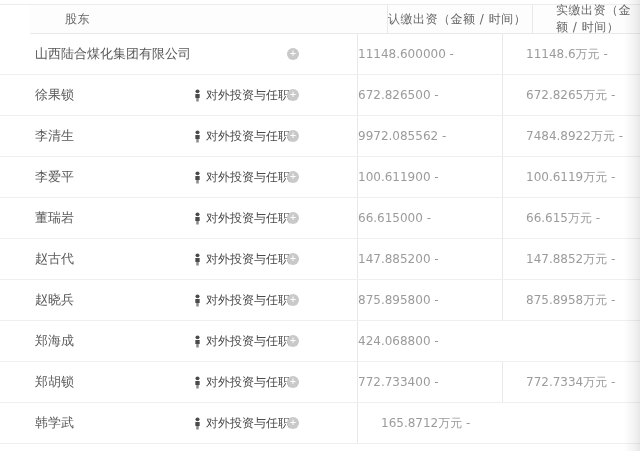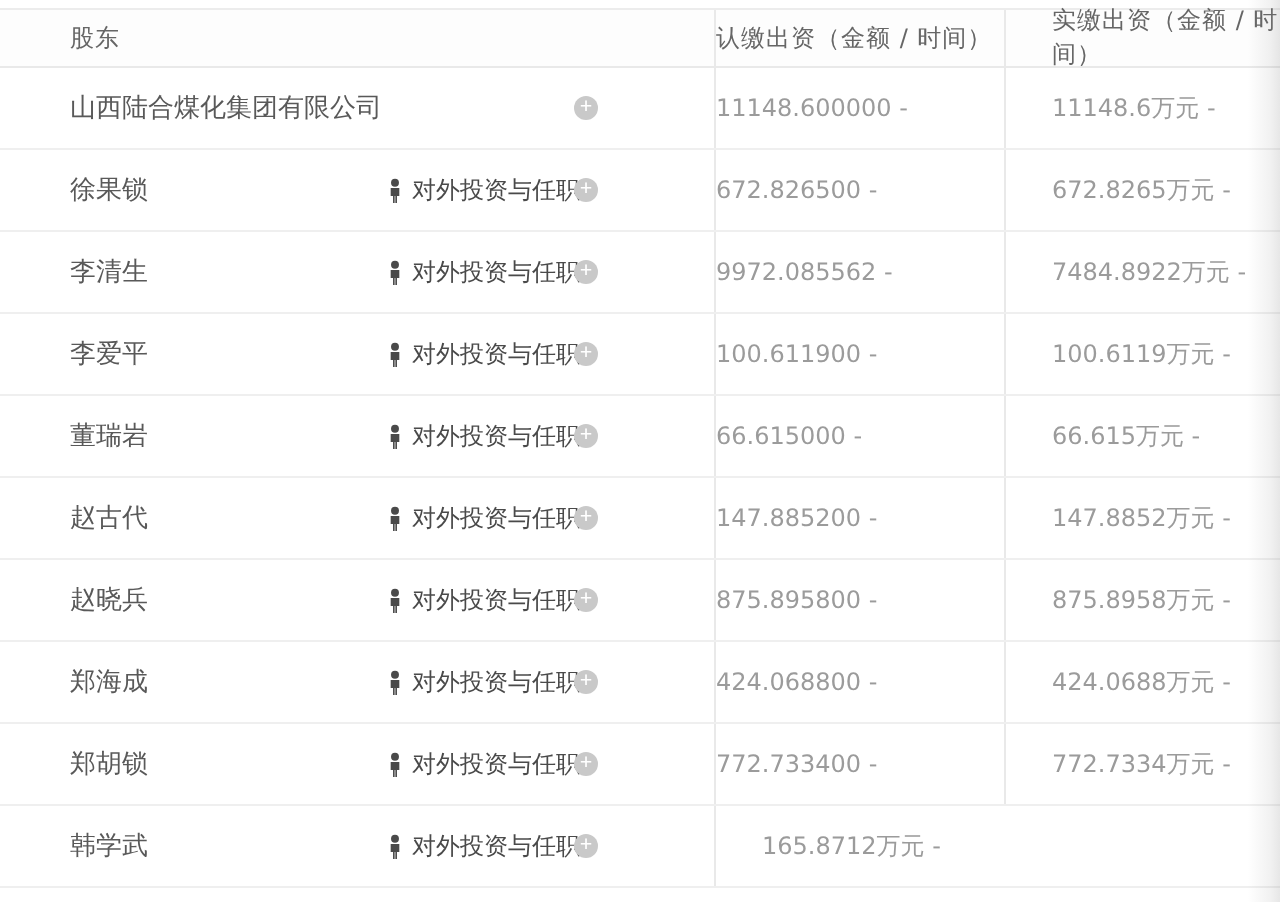--- a/index.html
+++ b/index.html
@@ -14,20 +14,21 @@
   .table {
     position:absolute;
     left:0; top:4px; right:0;
     border-top:1px solid #ececec;
   }
   .thead {
     display:flex;
     height:29px;
     background:#fdfdfd;
     border-bottom:1px solid #e9e9e9;
+    margin-left:30px;
   }
   .thead .cell {
     display:flex; align-items:center;
     font-size:12px; color:#666666;
     letter-spacing:0.5px;
   }
   .row {
     display:flex;
     height:41px;
     background:#ffffff;
@@ -236,23 +237,20 @@
           <circle cx="5" cy="2.4" r="2.2" fill="#4a4a4a"></circle>
           <path d="M2.6 5.4 h4.8 v4.4 h-1.3 v3.8 h-0.9 v-3.8 h-0.4 v3.8 h-0.9 v-3.8 h-1.3 z" fill="#4a4a4a"></path>
         </svg>
         <span class="invest-label">对外投资与任职</span>
       </span>
       <span class="plus">+</span>
     </div>
     <div class="cell c2">
       <span class="amount">424.068800 -</span>
     </div>
-    <div class="cell c3">
-      <span class="amount">424.0688万元 -</span>
-    </div>
   </div>
 
   <div class="row">
     <div class="cell c1">
       <span class="name">郑胡锁</span>
       <span class="invest">
         <svg class="person" viewBox="0 0 10 14" xmlns="http://www.w3.org/2000/svg">
           <circle cx="5" cy="2.4" r="2.2" fill="#4a4a4a"></circle>
           <path d="M2.6 5.4 h4.8 v4.4 h-1.3 v3.8 h-0.9 v-3.8 h-0.4 v3.8 h-0.9 v-3.8 h-1.3 z" fill="#4a4a4a"></path>
         </svg>

